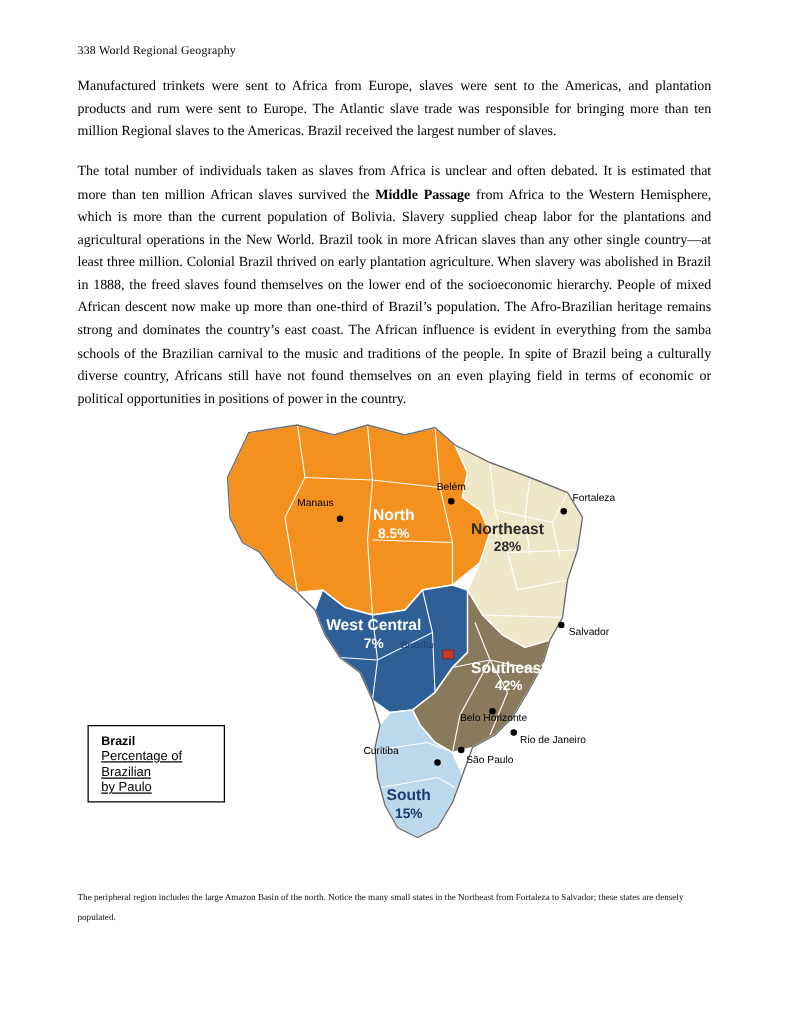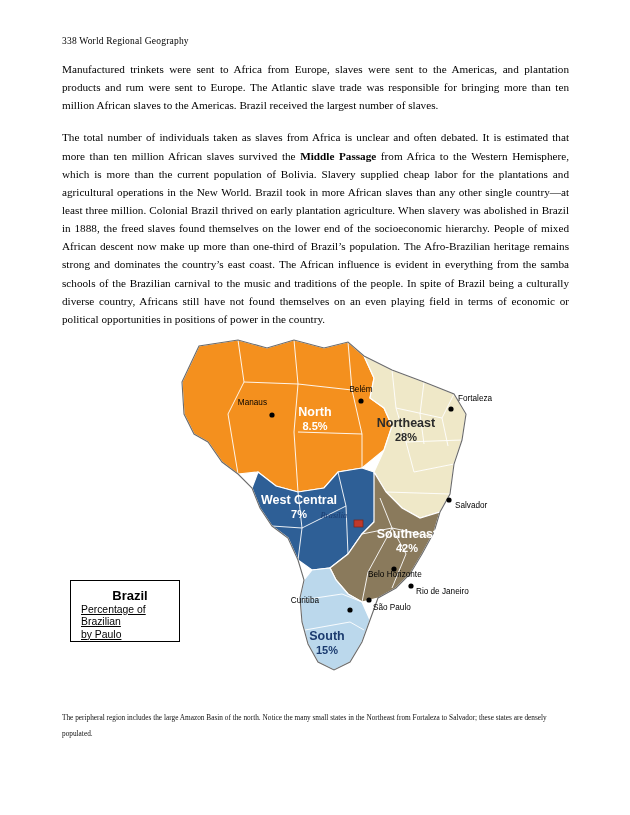--- a/index.html
+++ b/index.html
@@ -75,24 +75,23 @@
     width: 110px;
     height: 62px;
     border: 1px solid #000;
     background: #ffffff;
     box-sizing: border-box;
     padding: 7px 0 0 10px;
   }
   .legend-title {
     font-family: "Liberation Sans", sans-serif;
     font-weight: bold;
-    font-size: 13px;
+    font-size: 10px;
     line-height: 1.22;
     color: #000;
-    text-align: center;
   }
   .legend-sub {
     font-family: "Liberation Sans", sans-serif;
     font-size: 10.4px;
     line-height: 1.2;
     color: #000;
     text-decoration: underline;
   }
   .map-svg { display: block; }
   .region-label {
@@ -114,21 +113,21 @@
   b, strong { font-weight: bold; }
 </style>
 </head>
 <body>
 
 <div class="page">
 
   <div class="running-head">338  World Regional Geography</div>
 
   <div class="body-col">
-    <p>Manufactured trinkets were sent to Africa from Europe, slaves were sent to the Americas, and plantation products and rum were sent to Europe. The Atlantic slave trade was responsible for bringing more than ten million African slaves to the Americas. Brazil received the largest number of slaves.</p>
+    <p>Manufactured trinkets were sent to Africa from Europe, slaves were sent to the Americas, and plantation products and rum were sent to Europe. The Atlantic slave trade was responsible for bringing more than ten million Regional slaves to the Americas. Brazil received the largest number of slaves.</p>
     <p>
       <span>The total number of individuals taken as slaves from Africa is unclear and often debated. It is estimated that more than ten million African slaves survived the </span><b>Middle Passage</b><span> from Africa to the Western Hemisphere, which is more than the current population of Bolivia. Slavery supplied cheap labor for the plantations and agricultural operations in the New World. Brazil took in more African slaves than any other single country—at least three million. Colonial Brazil thrived on early plantation agriculture. When slavery was abolished in Brazil in 1888, the freed slaves found themselves on the lower end of the socioeconomic hierarchy. People of mixed African descent now make up more than one-third of Brazil’s population. The Afro-Brazilian heritage remains strong and dominates the country’s east coast. The African influence is evident in everything from the samba schools of the Brazilian carnival to the music and traditions of the people. In spite of Brazil being a culturally diverse country, Africans still have not found themselves on an even playing field in terms of economic or political opportunities in positions of power in the country.</span>
     </p>
   </div>
 
 
   <div class="fig-wrap">
 
     <svg class="map-svg" width="507" height="375" viewBox="0 0 507 375">
 

